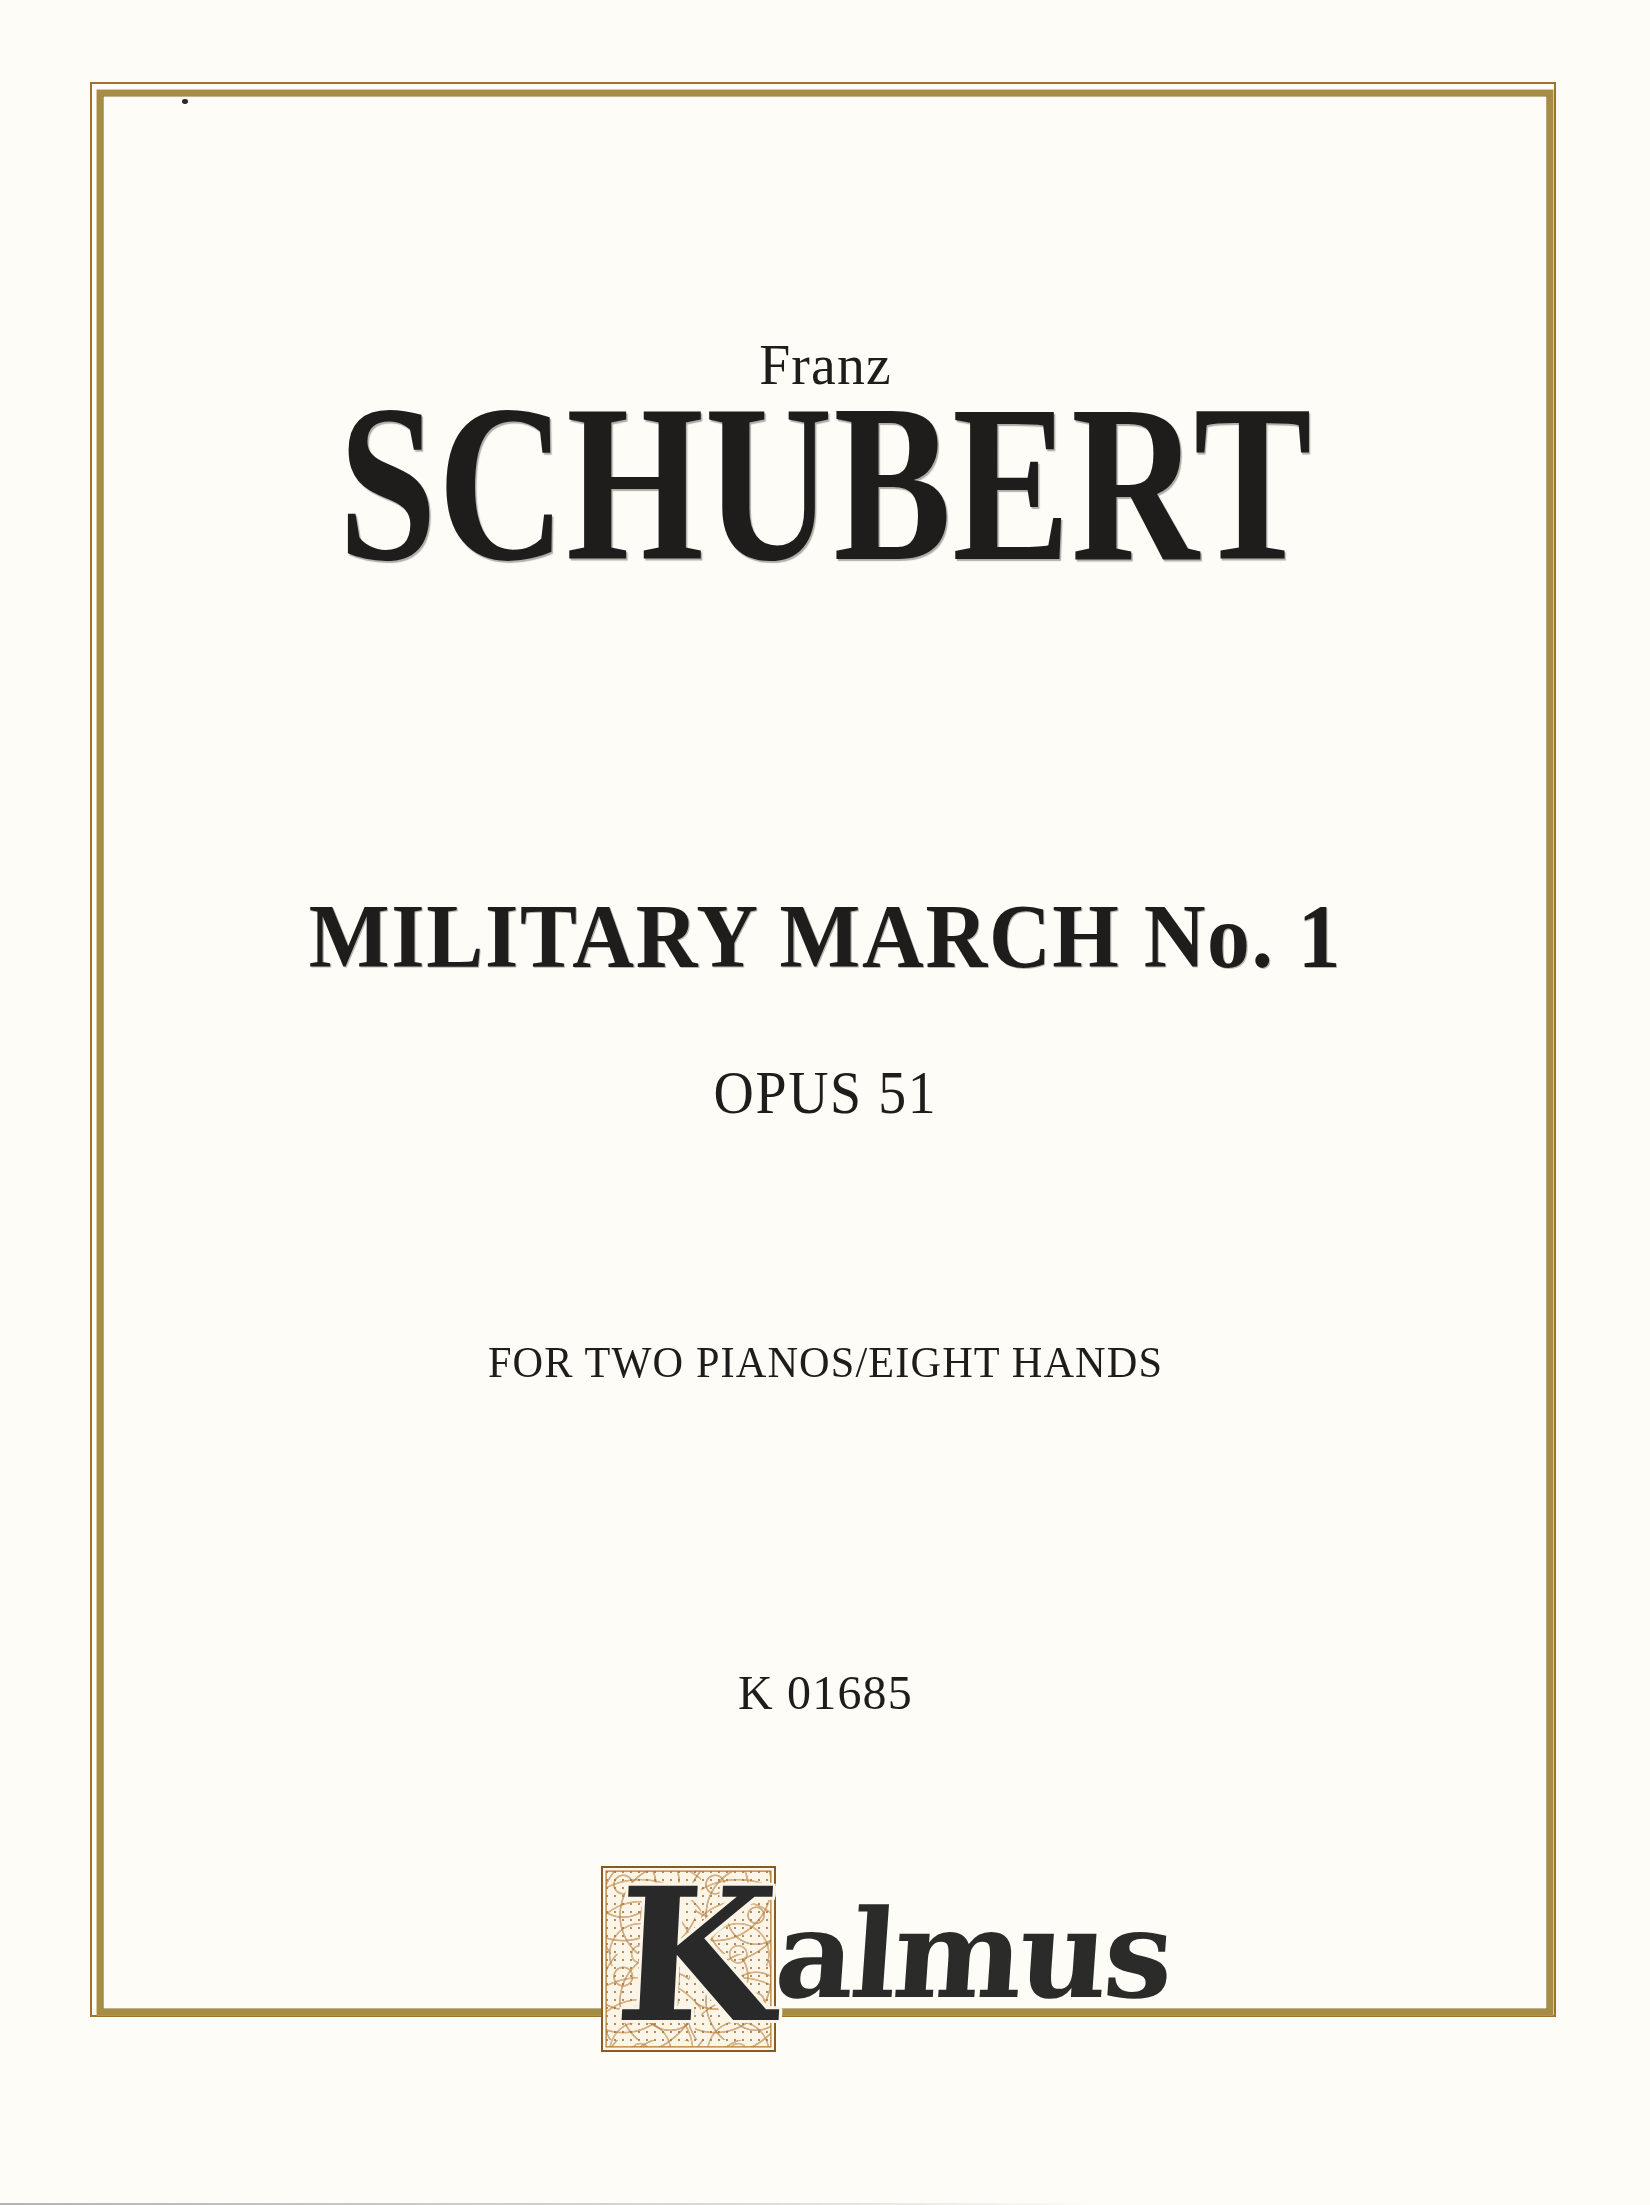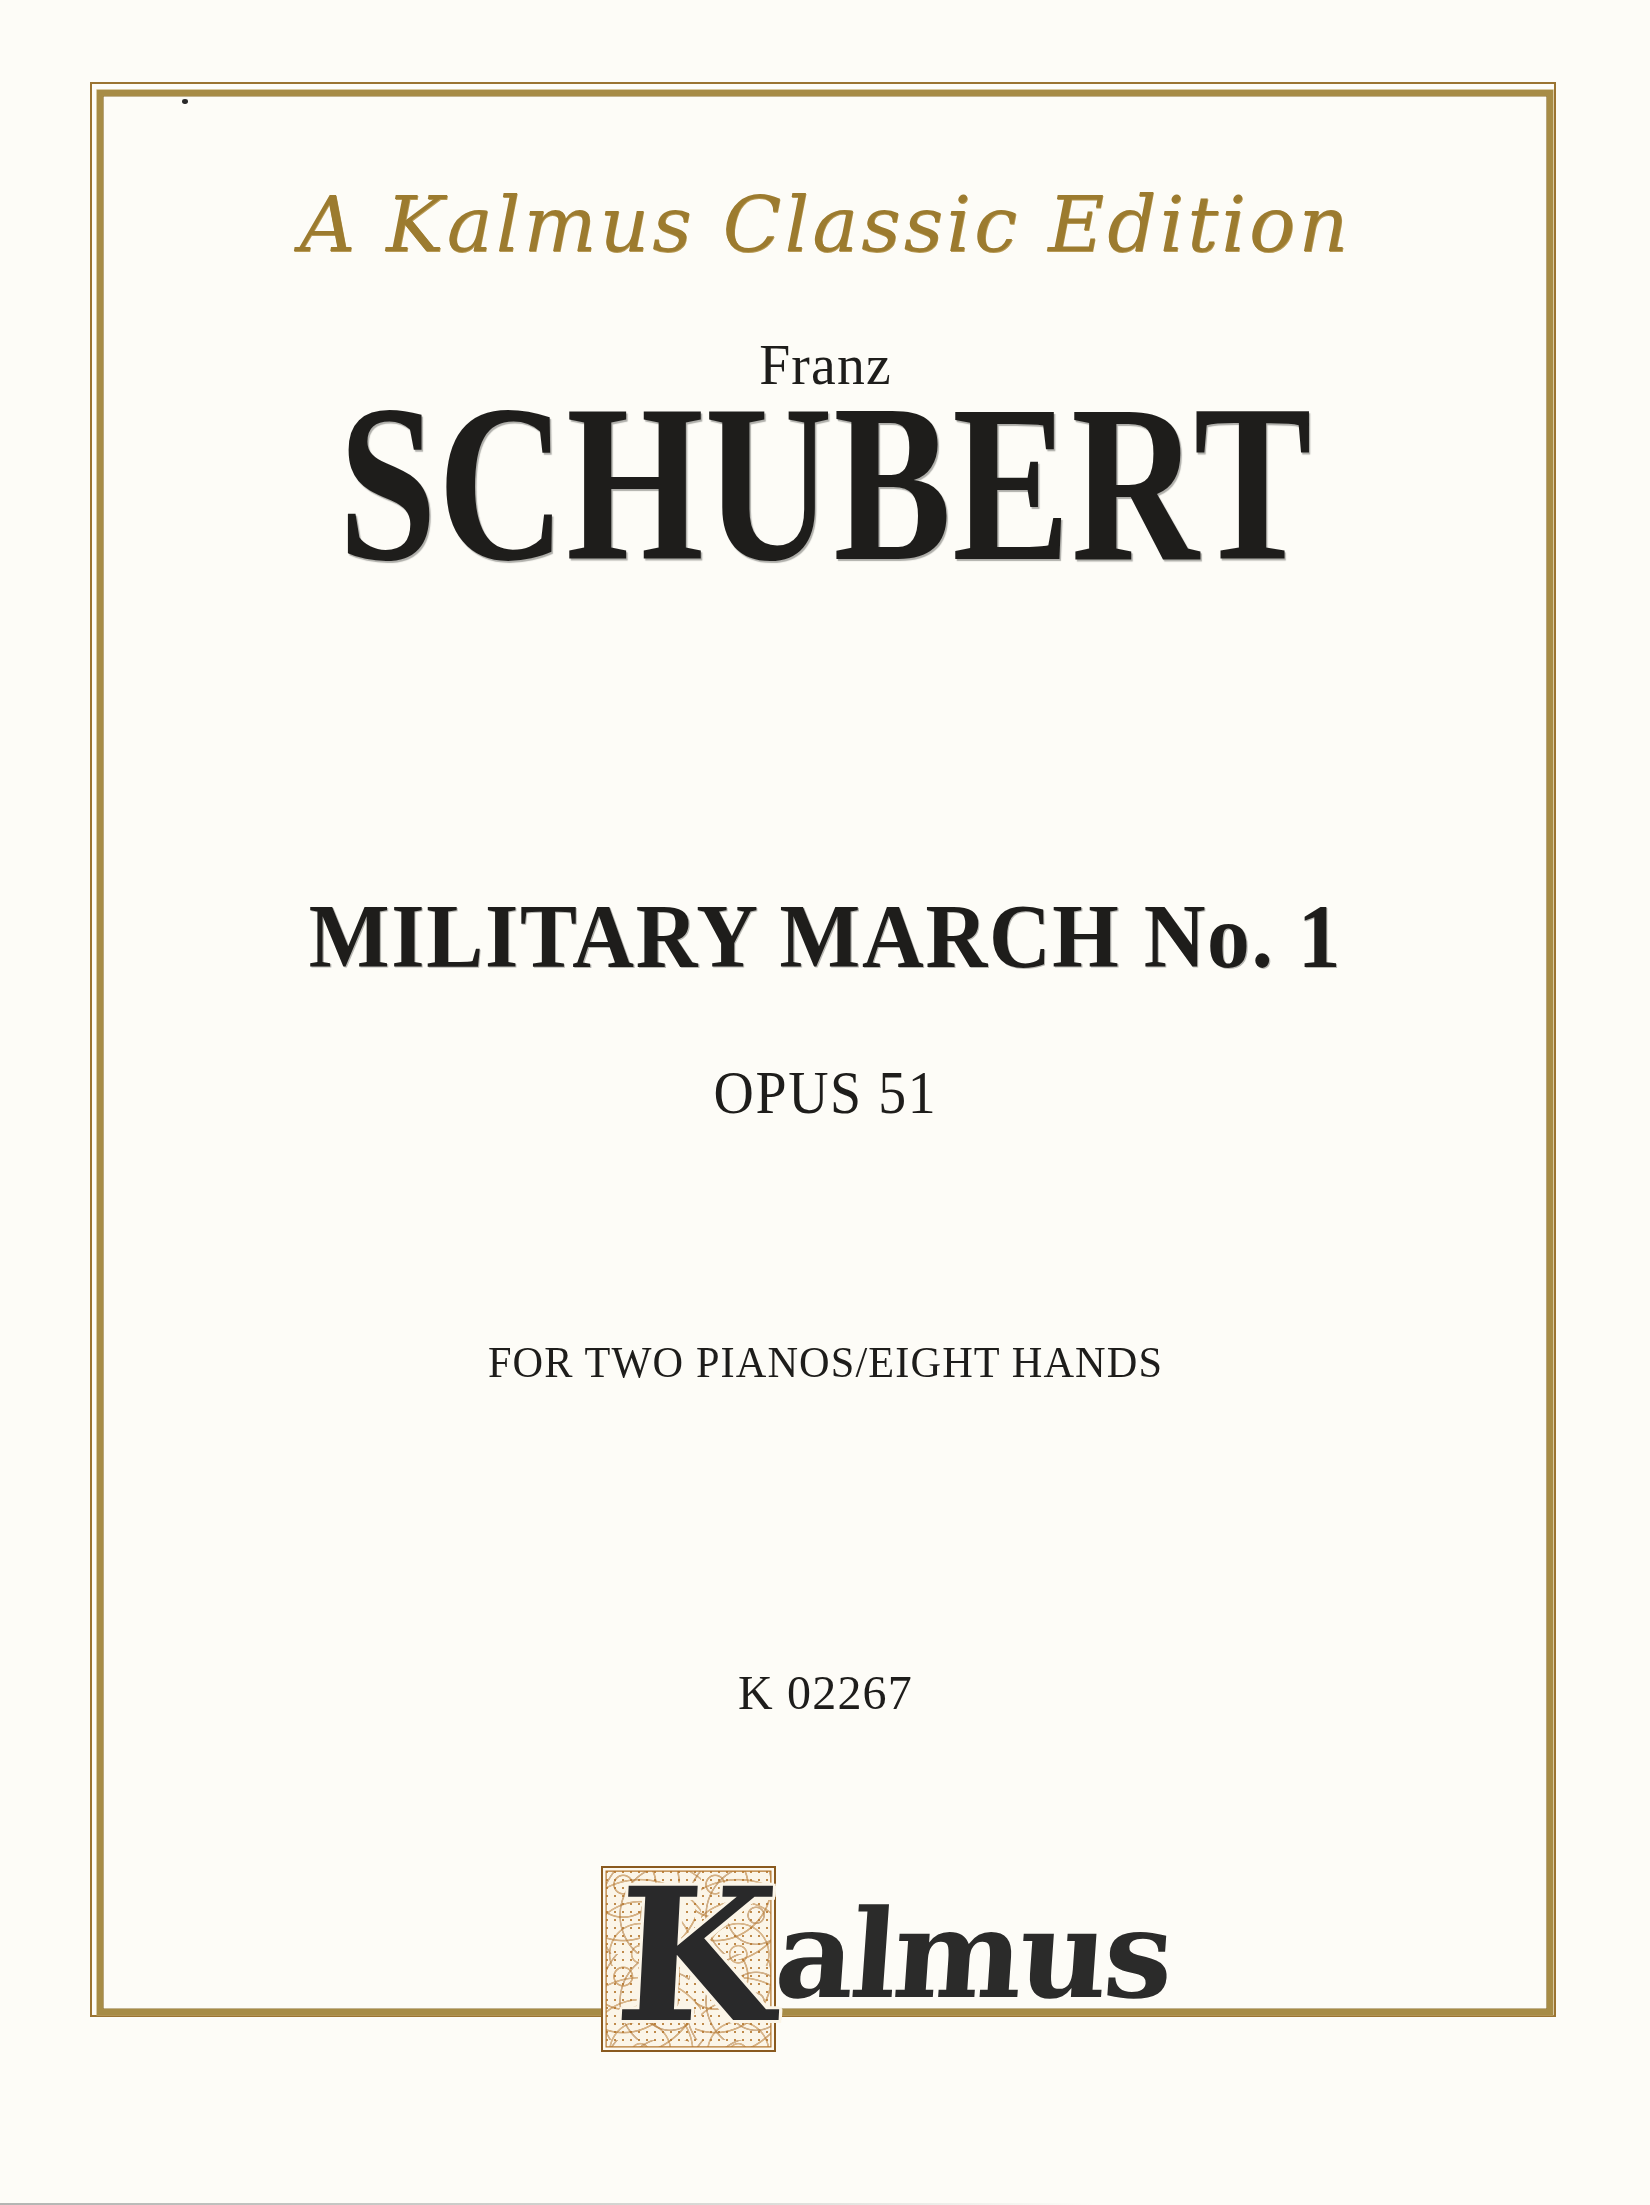--- a/index.html
+++ b/index.html
@@ -166,32 +166,31 @@
   }
 </style>
 </head>
 <body>
 
 <div class="page">
 
   <div class="frame-outer"></div>
   <div class="frame-inner"></div>
 
-  <div class="centered edition-script">A Kalmus Classic Edition</div>
 
   <div class="centered composer-first">Franz</div>
   <div class="centered composer-last">SCHUBERT</div>
 
   <div class="centered piece-title">MILITARY MARCH No. 1</div>
 
   <div class="centered opus-number">OPUS 51</div>
 
   <div class="centered instrumentation">FOR TWO PIANOS/EIGHT HANDS</div>
 
-  <div class="centered catalog-number">K 02267</div>
+  <div class="centered catalog-number">K 01685</div>
 
   <div class="kalmus-logo">
     <div class="ornate-panel"></div>
     <div class="kalmus-initial">K</div>
     <div class="kalmus-wordmark">almus</div>
   </div>
 
   <div class="scan-speck"></div>
   <div class="scan-edge-artifact"></div>
 

